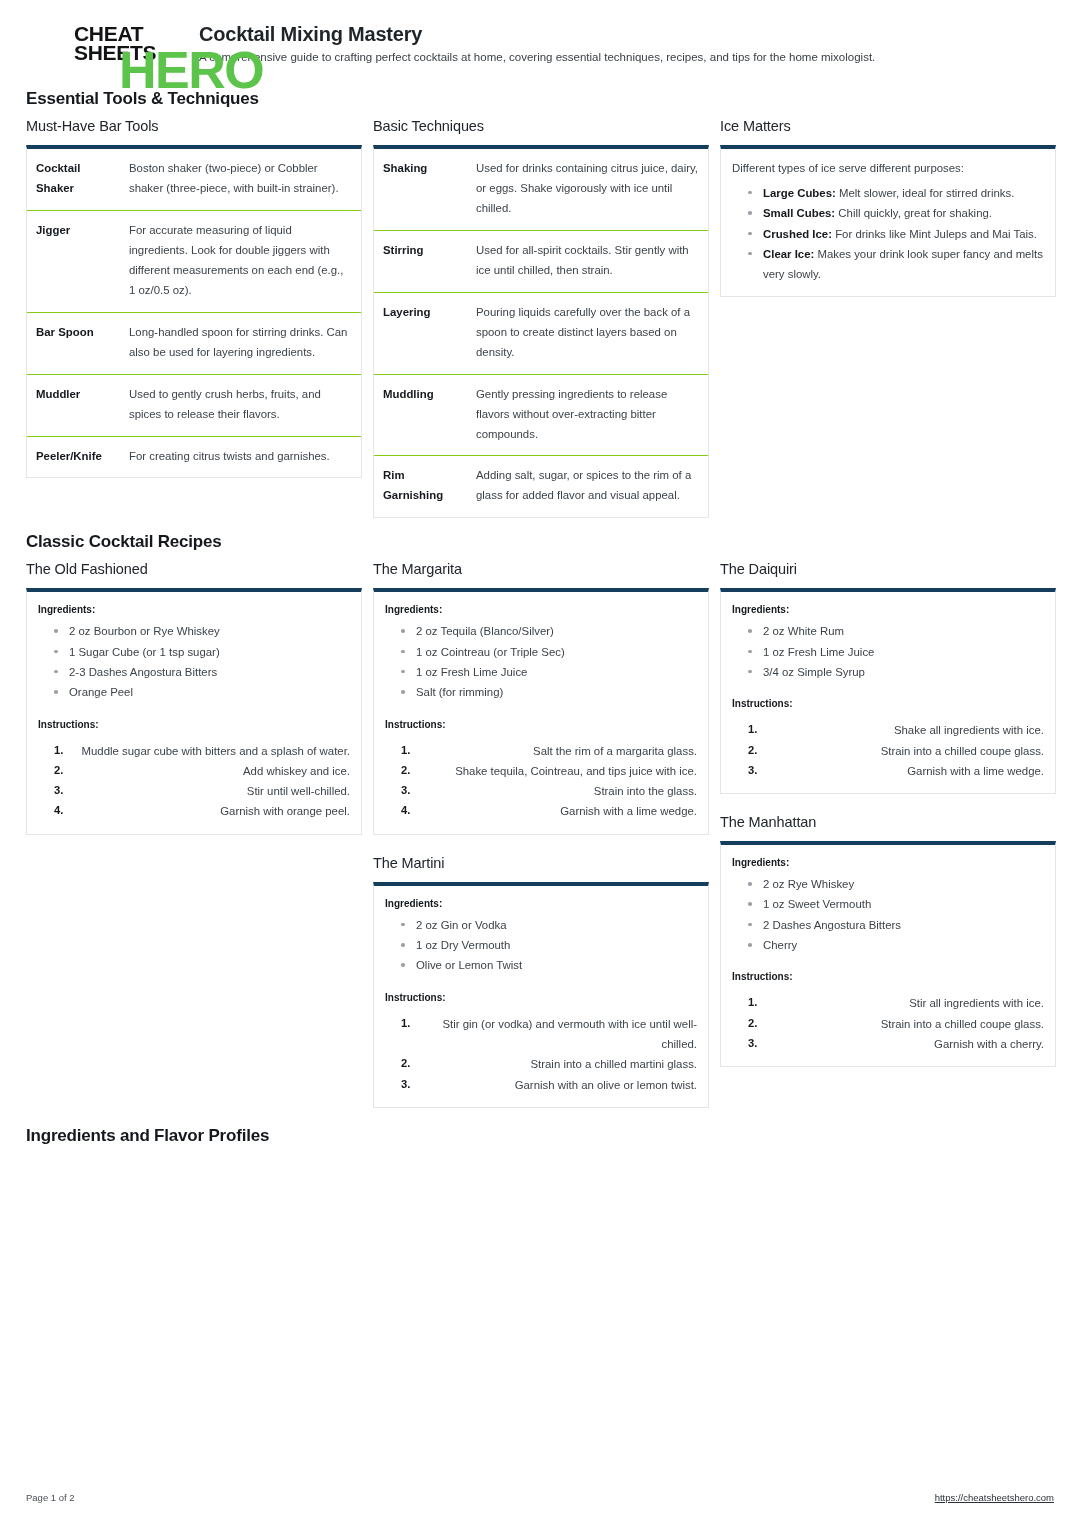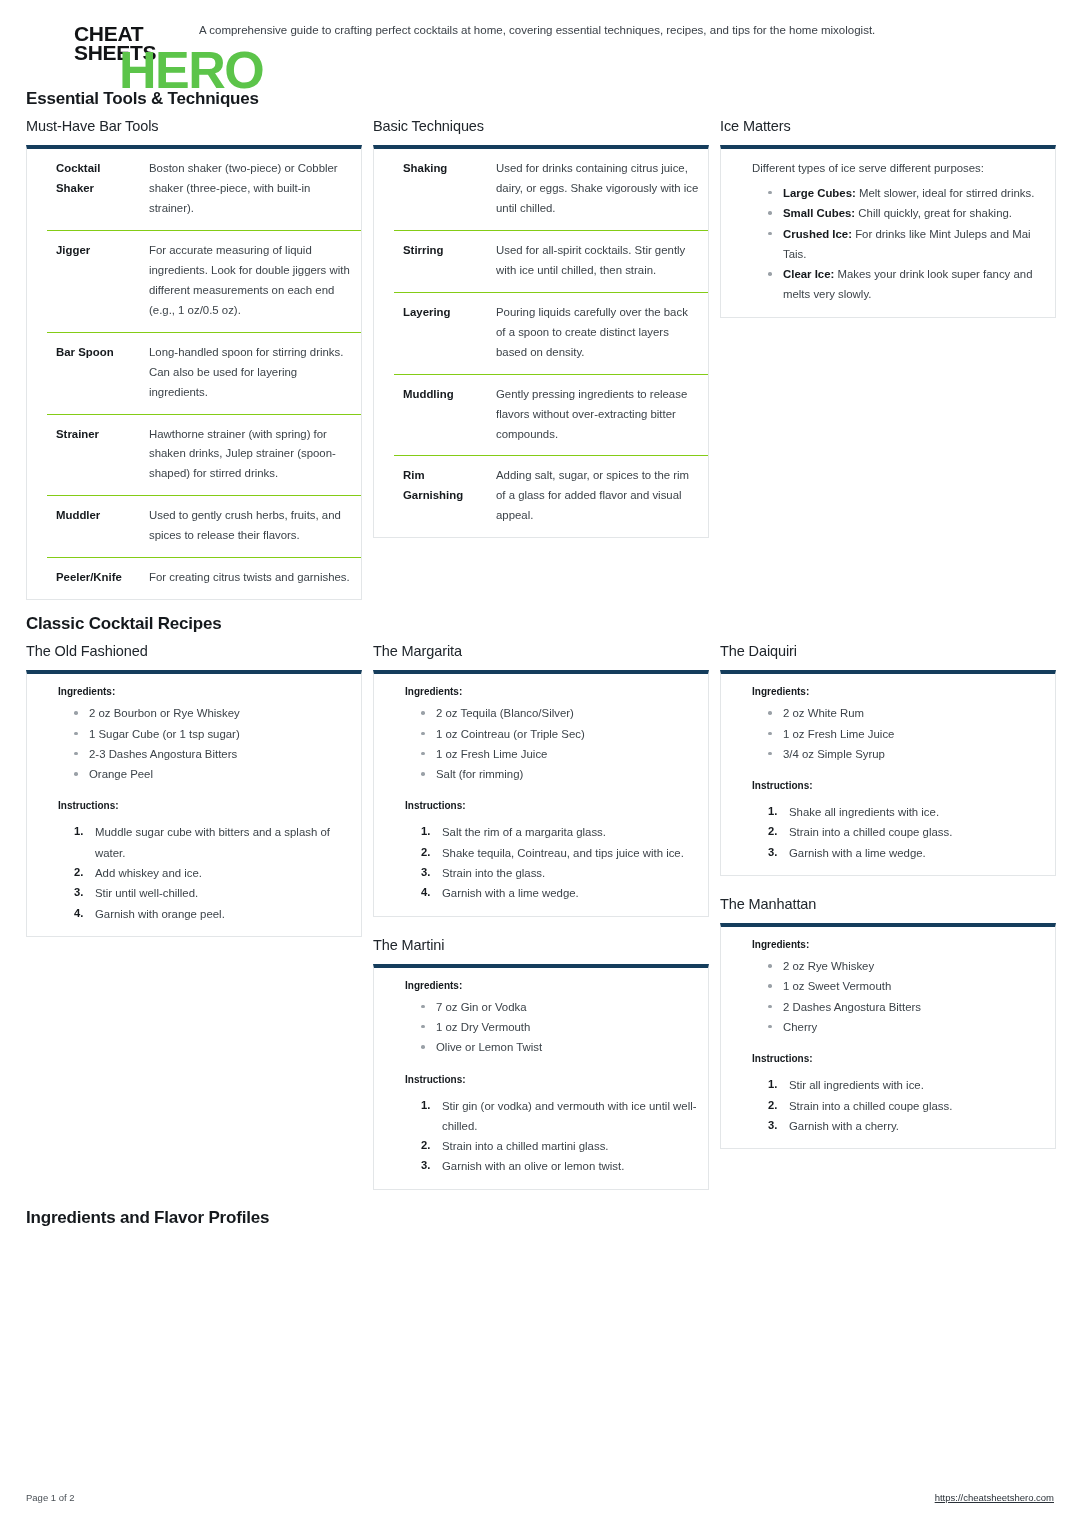--- a/index.html
+++ b/index.html
@@ -95,21 +95,20 @@
     align-items: flex-start;
   }
   .col { width: 336px; flex: 0 0 336px; }
 
   
   .card {
     border: 1px solid #e3e6e8;
     border-top: 4px solid #153d5c;
     background: #ffffff;
     margin-bottom: 20px;
-    padding-left: 20px;
   }
 
   
   table.kv {
     width: 100%;
     border-collapse: collapse;
   }
   table.kv tr + tr td { border-top: 1px solid #84cc16; }
   table.kv td {
     padding: 10px 9px 11px 9px;
@@ -168,20 +167,21 @@
 
   ol.steps { padding-left: 8px; list-style: none; counter-reset: s; margin-top: 8px; }
   ol.steps li {
     font-size: 11.4px;
     color: #3c4349;
     line-height: 1.78;
     counter-increment: s;
     position: relative;
     padding-left: 29px;
     margin: 0;
+    text-align: right;
   }
   ol.steps li::before {
     content: counter(s) ".";
     position: absolute;
     left: 8px;
     top: 0;
     font-weight: 700;
     color: #15191d;
     font-size: 11.2px;
   }
@@ -221,20 +221,21 @@
         <div class="logo-row">
             <span class="logo-cheat">CHEAT</span>
           </div>
         <div class="logo-row">
             <span class="logo-sheets">SHEETS</span>
           </div>
       </div>
       <span class="logo-hero">HERO</span>
     </div>
     <div class="header-text">
+      <h1 class="doc-title">Cocktail Mixing Mastery</h1>
       <p class="doc-subtitle">A comprehensive guide to crafting perfect cocktails at home, covering essential techniques, recipes, and tips for the home mixologist.</p>
     </div>
   </div>
 
   <h2 class="section-title mt-sec mb-9">Essential Tools &amp; Techniques</h2>
 
   <div class="cols">
 
     <div class="col">
       <h3 class="card-title">Must-Have Bar Tools</h3>
@@ -245,24 +246,20 @@
               <td class="k">Cocktail Shaker</td>
               <td class="v">Boston shaker (two-piece) or Cobbler shaker (three-piece, with built-in strainer).</td>
             </tr>
             <tr>
               <td class="k">Jigger</td>
               <td class="v">For accurate measuring of liquid ingredients. Look for double jiggers with different measurements on each end (e.g., 1 oz/0.5 oz).</td>
             </tr>
             <tr>
               <td class="k">Bar Spoon</td>
               <td class="v">Long-handled spoon for stirring drinks. Can also be used for layering ingredients.</td>
-            </tr>
-            <tr>
-              <td class="k">Strainer</td>
-              <td class="v">Hawthorne strainer (with spring) for shaken drinks, Julep strainer (spoon-shaped) for stirred drinks.</td>
             </tr>
             <tr>
               <td class="k">Muddler</td>
               <td class="v">Used to gently crush herbs, fruits, and spices to release their flavors.</td>
             </tr>
             <tr>
               <td class="k">Peeler/Knife</td>
               <td class="v">For creating citrus twists and garnishes.</td>
             </tr>
           </tbody>
@@ -366,21 +363,21 @@
           </div>
         </div>
       </div>
 
       <div class="recipe-block">
         <h3 class="card-title">The Martini</h3>
         <div class="card">
           <div class="card-body">
             <p class="sub-label">Ingredients:</p>
             <ul class="bullets">
-              <li>7 oz Gin or Vodka</li>
+              <li>2 oz Gin or Vodka</li>
               <li>1 oz Dry Vermouth</li>
               <li>Olive or Lemon Twist</li>
             </ul>
             <p class="sub-label second">Instructions:</p>
             <ol class="steps">
               <li>Stir gin (or vodka) and vermouth with ice until well-chilled.</li>
               <li>Strain into a chilled martini glass.</li>
               <li>Garnish with an olive or lemon twist.</li>
             </ol>
           </div>

